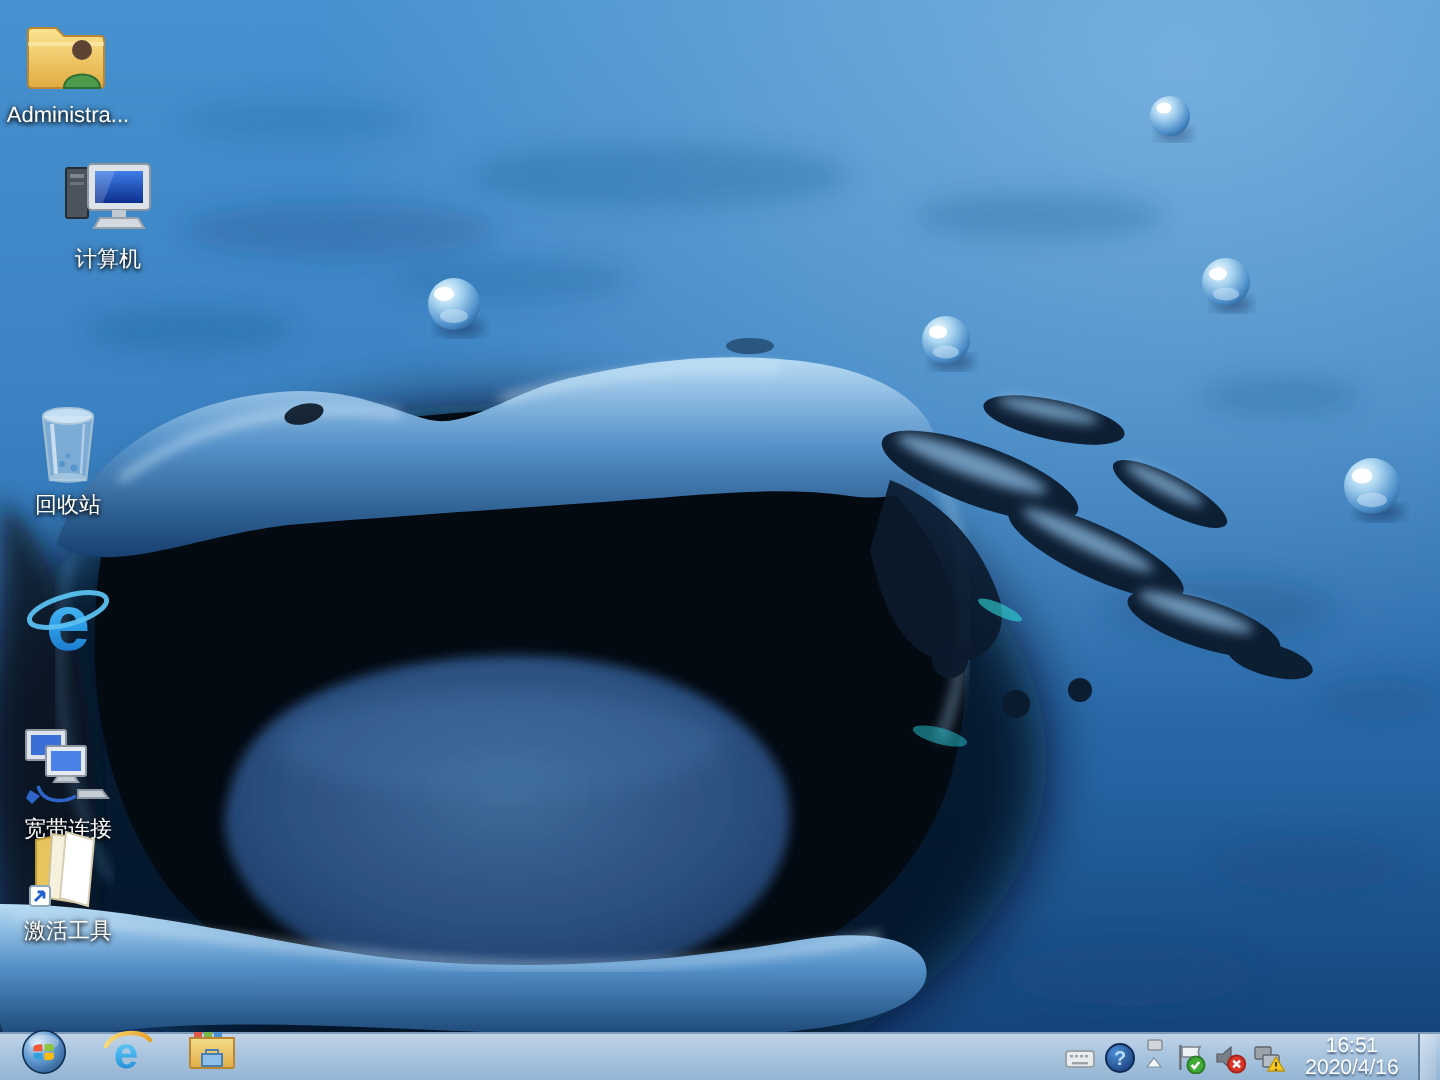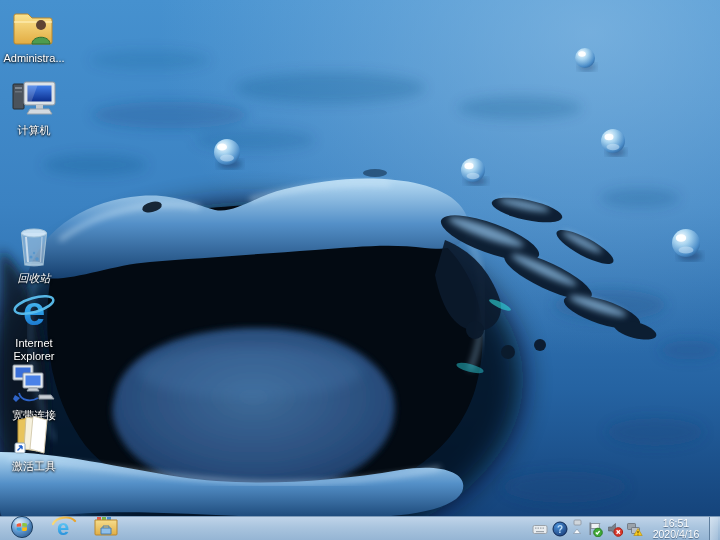--- a/index.html
+++ b/index.html
@@ -6,21 +6,21 @@
   .screen{position:relative;width:720px;height:540px;overflow:hidden;
     font-family:"Liberation Sans",sans-serif;-webkit-font-smoothing:antialiased;}
   
   .wallpaper{position:absolute;inset:0;}
   
   .dicon{position:absolute;left:1px;width:66px;display:flex;flex-direction:column;
     align-items:center;cursor:default;}
   .dicon .ig{height:42px;display:flex;align-items:flex-end;justify-content:center;}
   .ilabel{margin-top:4px;font-size:11px;line-height:13px;color:#fff;text-align:center;
     text-shadow:0 1px 2px #000,0 0 3px rgba(0,0,0,.75);padding:0 2px;max-width:62px;}
-  .p-admin{top:6px;} .p-computer{top:78px;} .p-network{top:147px;} .p-recycle{top:226px;font-style:italic;}
+  .p-admin{top:6px;} .p-computer{top:78px;padding-left:20px;} .p-network{top:147px;} .p-recycle{top:201px;}
   .p-ie{top:291px;} .p-broadband{top:363px;} .p-activate{top:414px;}
   
   .taskbar{position:absolute;left:0;bottom:0;width:720px;height:24px;
     background:linear-gradient(#c0d4e9 0%,#a9c4de 45%,#95b5d4 100%);
     border-top:1px solid #7e9cba;box-sizing:border-box;
     display:flex;align-items:center;}
   .tb-left{display:flex;align-items:center;gap:12px;padding-left:7px;}
   .tb-btn{display:flex;align-items:center;justify-content:center;width:30px;height:23px;}
   .tb-spacer{flex:1;}
   .tray{display:flex;align-items:center;gap:3px;padding-right:2px;}
@@ -236,21 +236,20 @@
             <linearGradient id="ie1" x1="0" y1="0" x2="0" y2="1">
           <stop offset="0" stop-color="#6fd0f8"></stop>
               <stop offset=".5" stop-color="#2da0e8"></stop>
           <stop offset="1" stop-color="#1565c0"></stop>
             </linearGradient>
           </defs>
         <text x="22" y="36" text-anchor="middle" font-size="40" font-weight="bold" font-family="Liberation Sans, sans-serif" fill="url(#ie1)">e</text>
         <ellipse cx="22" cy="16" rx="20" ry="7" fill="none" stroke="#5bc0f0" stroke-width="2.5" transform="rotate(-16 22 16)" opacity=".95"></ellipse>
       </svg>
     </span>
-    <span class="ilabel">Internet Explorer</span>
   </div>
 
   <div class="dicon p-broadband">
     <span class="ig">
       <svg width="46" height="42" viewBox="0 0 46 42">
         <rect x="2" y="2" width="20" height="15" rx="1" fill="#dde3e8" stroke="#8d97a1"></rect>
         <rect x="4.5" y="4.5" width="15" height="10" fill="#3a6fd8"></rect>
         <rect x="12" y="10" width="20" height="15" rx="1" fill="#e4eaef" stroke="#8d97a1"></rect>
         <rect x="14.5" y="12.5" width="15" height="10" fill="#4a82e8"></rect>
         <path d="M18,25 h8 l2,3 h-12 z" fill="#c6cdd4" stroke="#98a2ac"></path>

